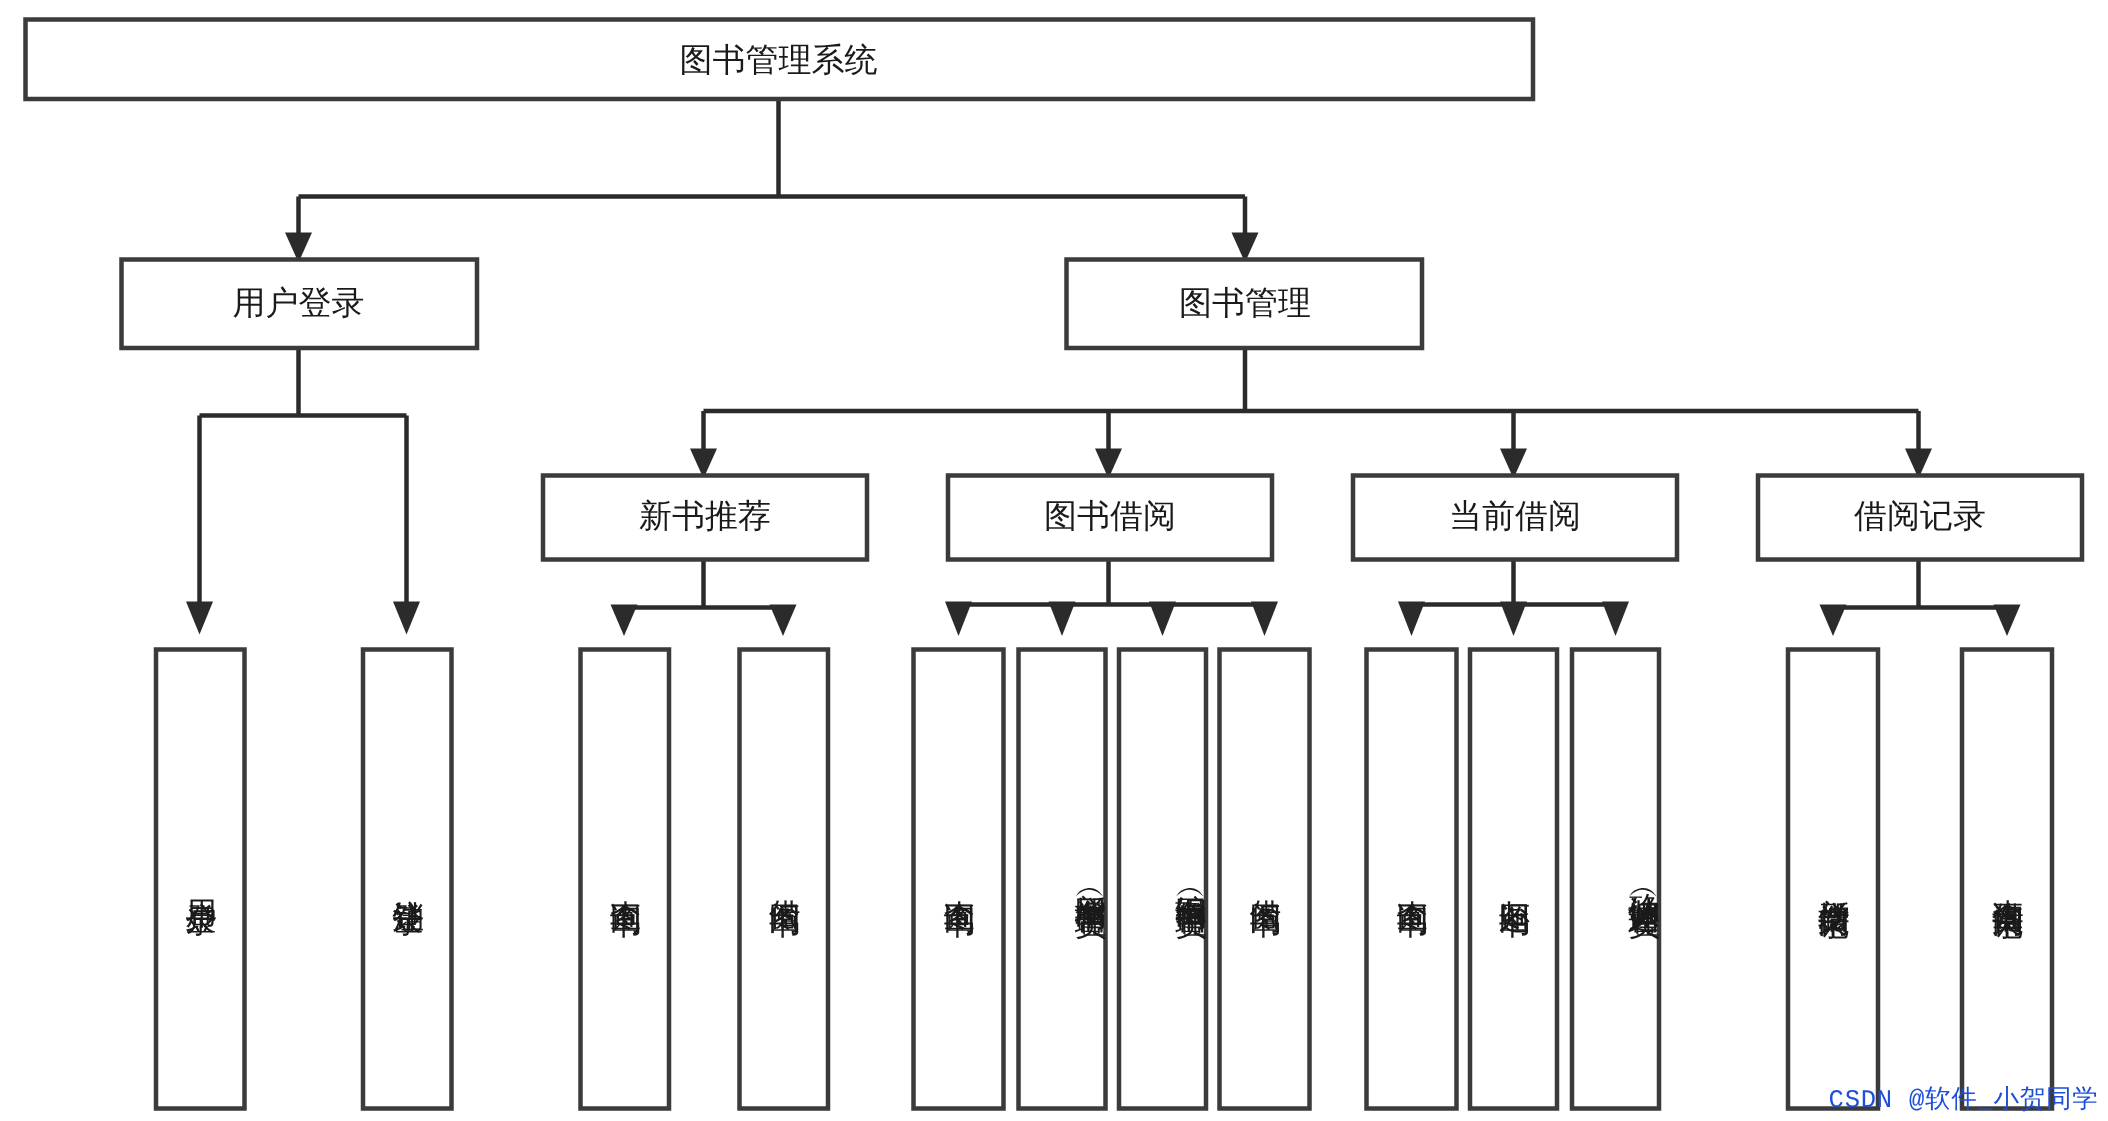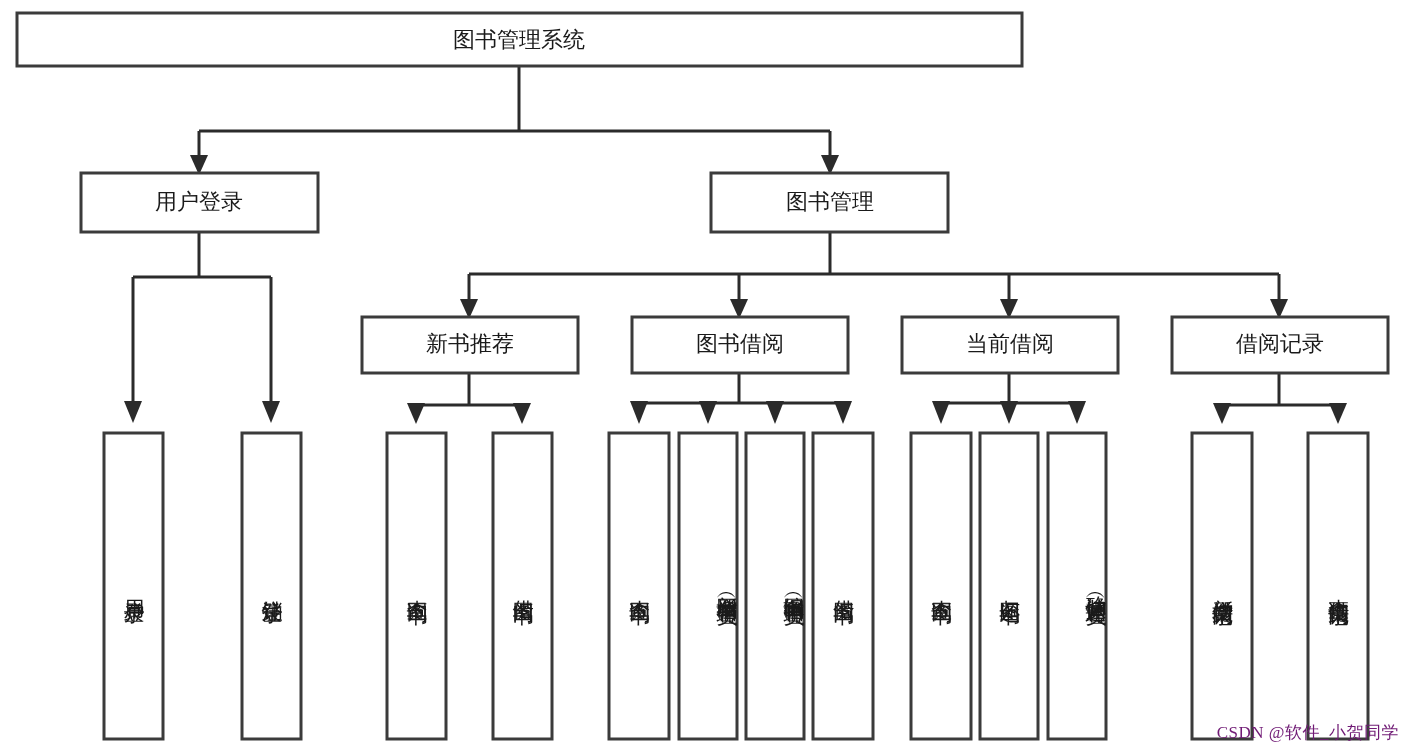--- a/index.html
+++ b/index.html
@@ -61,23 +61,23 @@
     color: #1a1a1a;
     letter-spacing: 1.5px;
     white-space: nowrap;
     pointer-events: none;
     text-align: center;
   }
   .watermark {
     position: absolute;
     right: 6px;
     bottom: 3px;
-    font-family: Liberation Serif, serif;
+    font-family: Liberation Mono, monospace;
     font-size: 17px;
-    color: #701a75;
+    color: #1d4ed8;
     white-space: nowrap;
     letter-spacing: 0.5px;
   }
 </style>
 </head>
 <body>
 
 <div id="diagram-root">
 
   <svg id="tree-svg" viewBox="0 0 1405 747">

